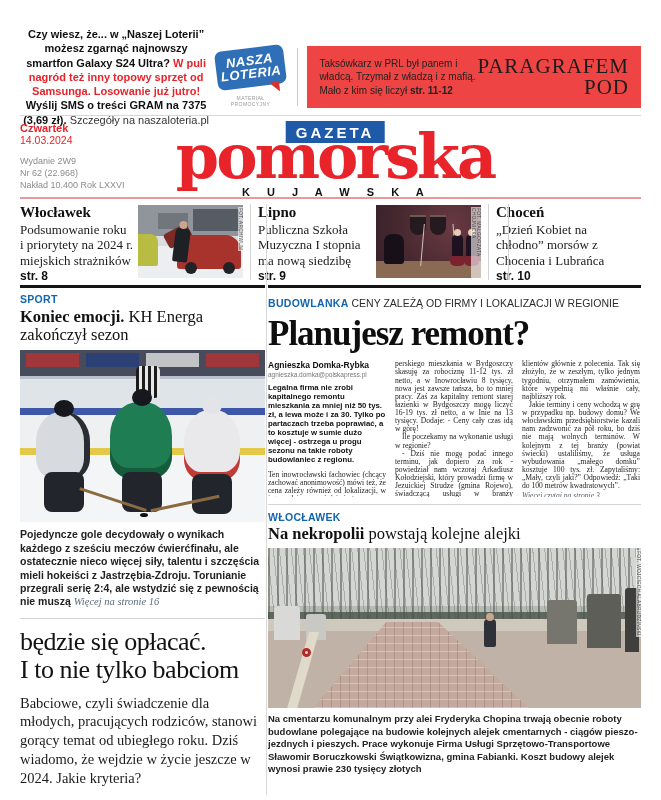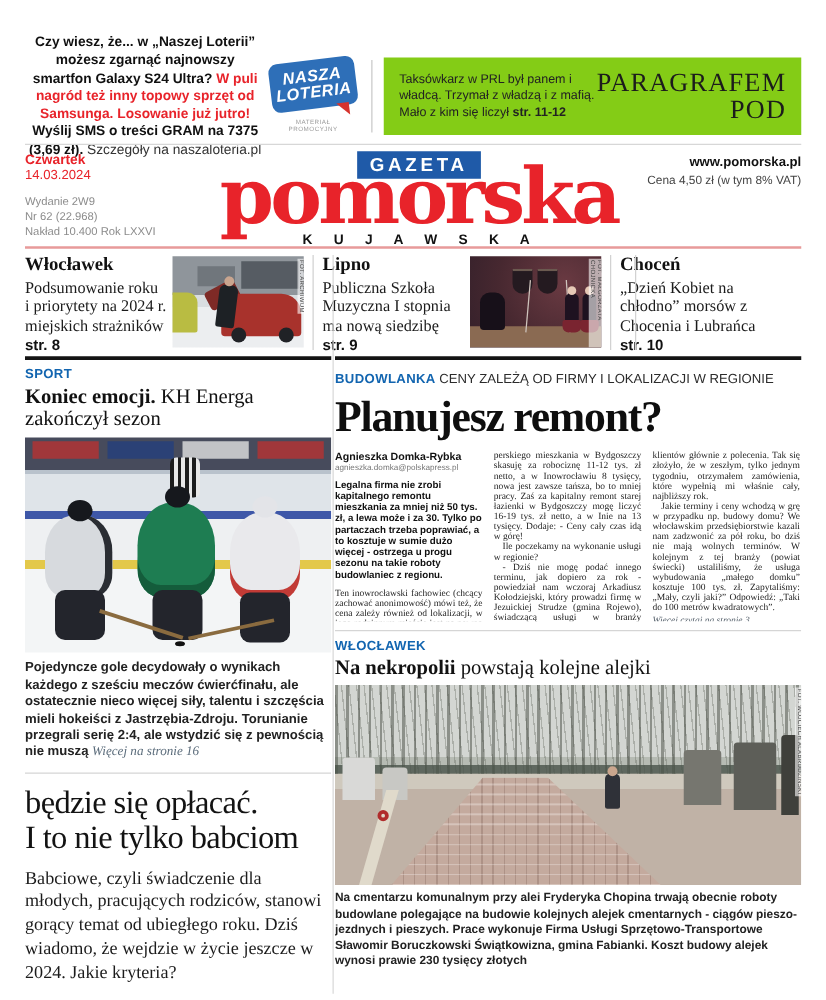--- a/index.html
+++ b/index.html
@@ -12,21 +12,21 @@
   .promo { width:312px; text-align:center; font:700 11px/1.3 "Liberation Sans", sans-serif; color:#101010; }
   .promo .red { color:#e8232a; }
   .promo .plain { font-weight:400; color:#333; }
   .logo-wrap { width:86px; margin-left:4px; position:relative; }
   .bubble { position:relative; transform:rotate(-7deg); background:#2e6fb8; color:#fff; border-radius:7px;
             padding:6px 4px 7px; text-align:center; font:italic 800 13px/1.0 "Liberation Sans", sans-serif; letter-spacing:0.5px; }
   .bubble:after { content:""; position:absolute; right:8px; bottom:-8px; width:0; height:0;
                   border-left:10px solid transparent; border-top:10px solid #d6332d; }
   .logo-note { margin-top:8px; text-align:center; font:400 5px "Liberation Sans", sans-serif; color:#9a9a9a; letter-spacing:0.4px; }
   .banner-div { width:1px; height:58px; background:#c9c9c9; margin:0 10px 0 12px; }
-  .adbox { flex:1; height:62px; background:#84cc16; display:flex; align-items:center; padding:6px 12px; }
+  .adbox { flex:1; height:62px; background:#ef4444; display:flex; align-items:center; padding:6px 12px; }
   .ad-text { width:158px; font:400 10px/1.32 "Liberation Sans", sans-serif; color:#222; }
   .ad-page { font-weight:700; }
   .ad-brand { flex:1; text-align:right; font:400 21px/1.02 "Liberation Serif", serif; color:#1c1c1c; letter-spacing:1px; }
 
   .hr { position:absolute; left:20px; width:621px; height:1px; background:#d7d7d7; }
   #hr-top { top:115px; }
   #hr-red { position:absolute; left:20px; width:621px; height:2px; top:197px; background:#e89a9a; }
 
   
   #masthead { position:absolute; left:20px; top:121px; width:621px; height:74px; }
@@ -197,24 +197,20 @@
         <div>Wydanie 2W9</div>
         <div>Nr 62 (22.968)</div>
         <div>Nakład 10.400 Rok LXXVI</div>
       </div>
     </div>
     <div class="m-center">
       <div class="gazeta-box">GAZETA</div>
       <div class="pomorska">pomorska</div>
       <div class="kujawska">K U J A W S K A</div>
     </div>
-    <div class="m-right">
-      <div class="m-site">www.pomorska.pl</div>
-      <div class="m-price">Cena 4,50 zł (w tym 8% VAT)</div>
-    </div>
   </div>
 
   <div id="hr-red"></div>
 
   <div id="teasers">
     <div class="t-cell">
       <div class="t-title">Włocławek</div>
       <div class="t-body">Podsumowanie roku i priorytety na 2024 r. miejskich strażników</div>
       <div class="t-page">str. 8</div>
     </div>

